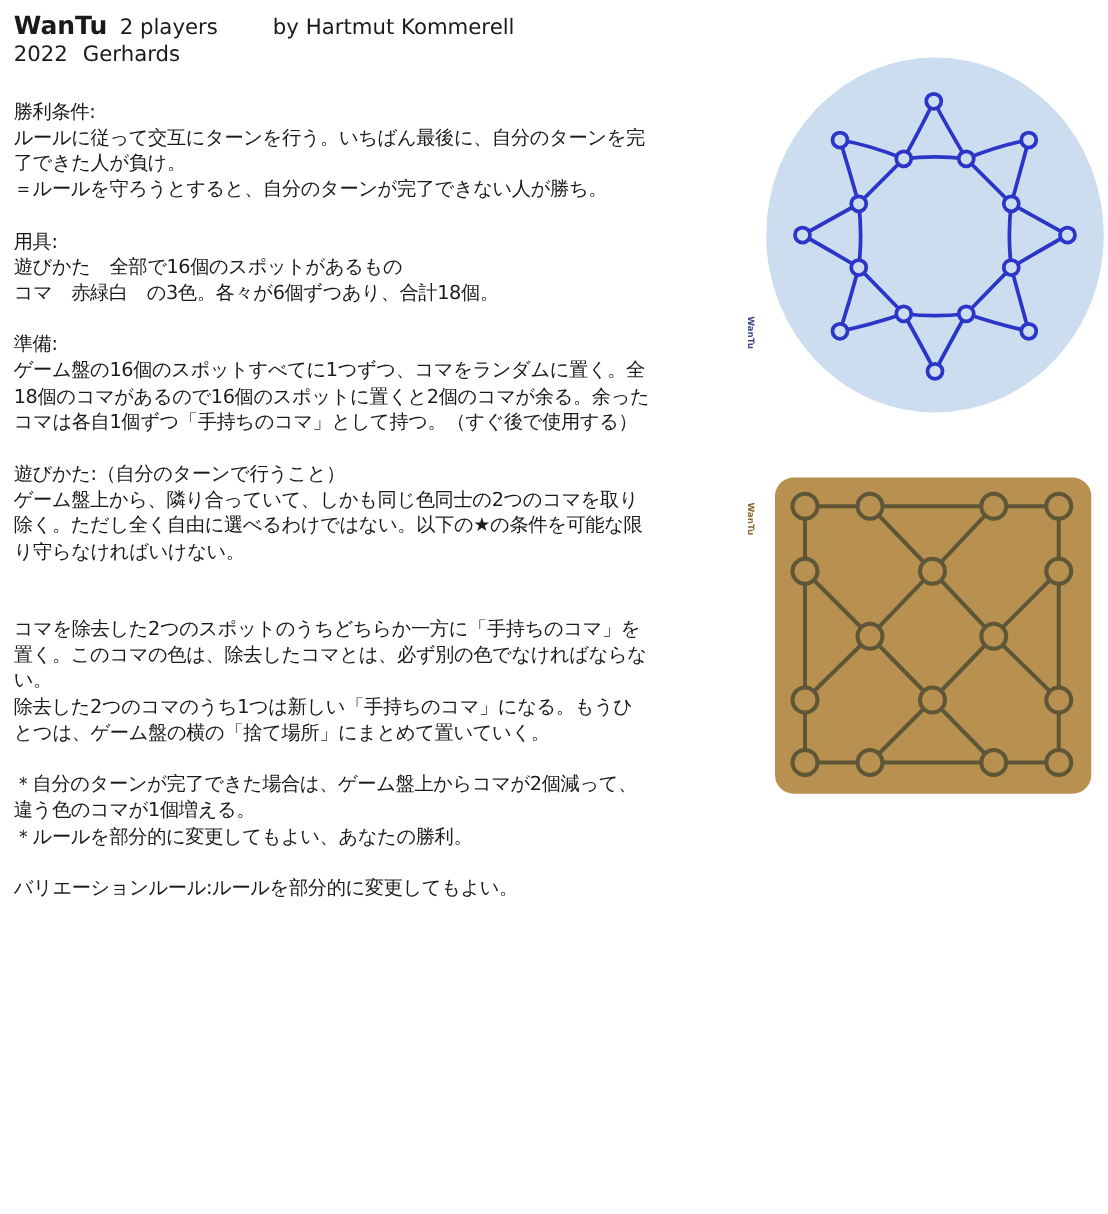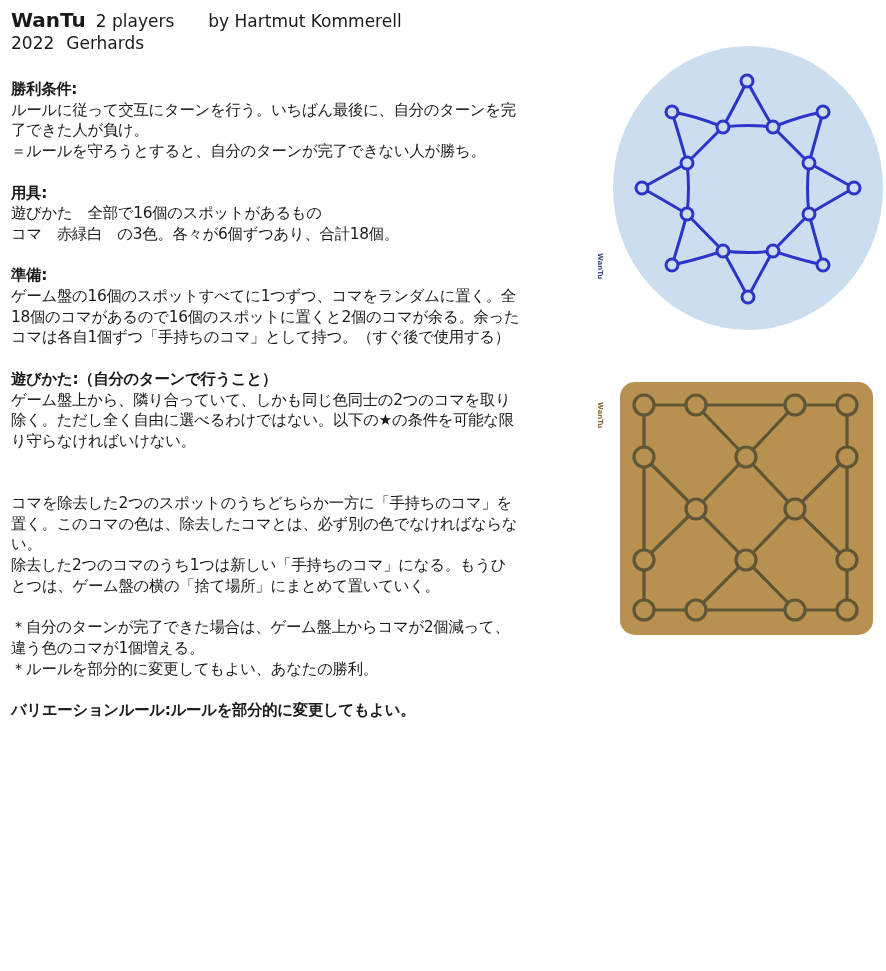--- a/index.html
+++ b/index.html
@@ -3,26 +3,26 @@
 <meta charset="utf-8">
 <style>
   html, body { margin: 0; padding: 0; background: #ffffff; }
   body {
     width: 886px; height: 971px; position: relative; overflow: hidden;
     font-family: "DejaVu Sans", "Liberation Sans", sans-serif;
     color: #1a1a1a;
   }
   .header { position: absolute; left: 11px; top: 9px; font-size: 17px; line-height: 22px; }
   .header .title { font-weight: bold; font-size: 20px; margin-right: 10px; }
-  .header .players { margin-right: 34px; }
+  .header .players { margin-right: 44px; }
   .header .year { margin-right: 12px; margin-top: 12px; }
   .content { position: absolute; left: 11px; top: 79px; width: 510px; font-size: 15.4px; line-height: 20.7px; letter-spacing: -0.3px; }
   .section { margin: 0 0 20.7px 0; }
-  .section-heading { font-weight: bold; text-align: center; }
-  .heading-line .rest { font-weight: bold; }
+  .section-heading { font-weight: normal; text-align: center; }
+  .heading-line .rest { font-weight: normal; }
   .para { margin: 0; white-space: pre-wrap; }
   .para-gap { height: 20.7px; }
   .figure { position: absolute; }
   .fig-label {
     position: absolute; font-size: 7px; line-height: 8px;
     transform: rotate(90deg); transform-origin: left top; white-space: nowrap;
     font-weight: bold;
   }
 </style>
 </head>

